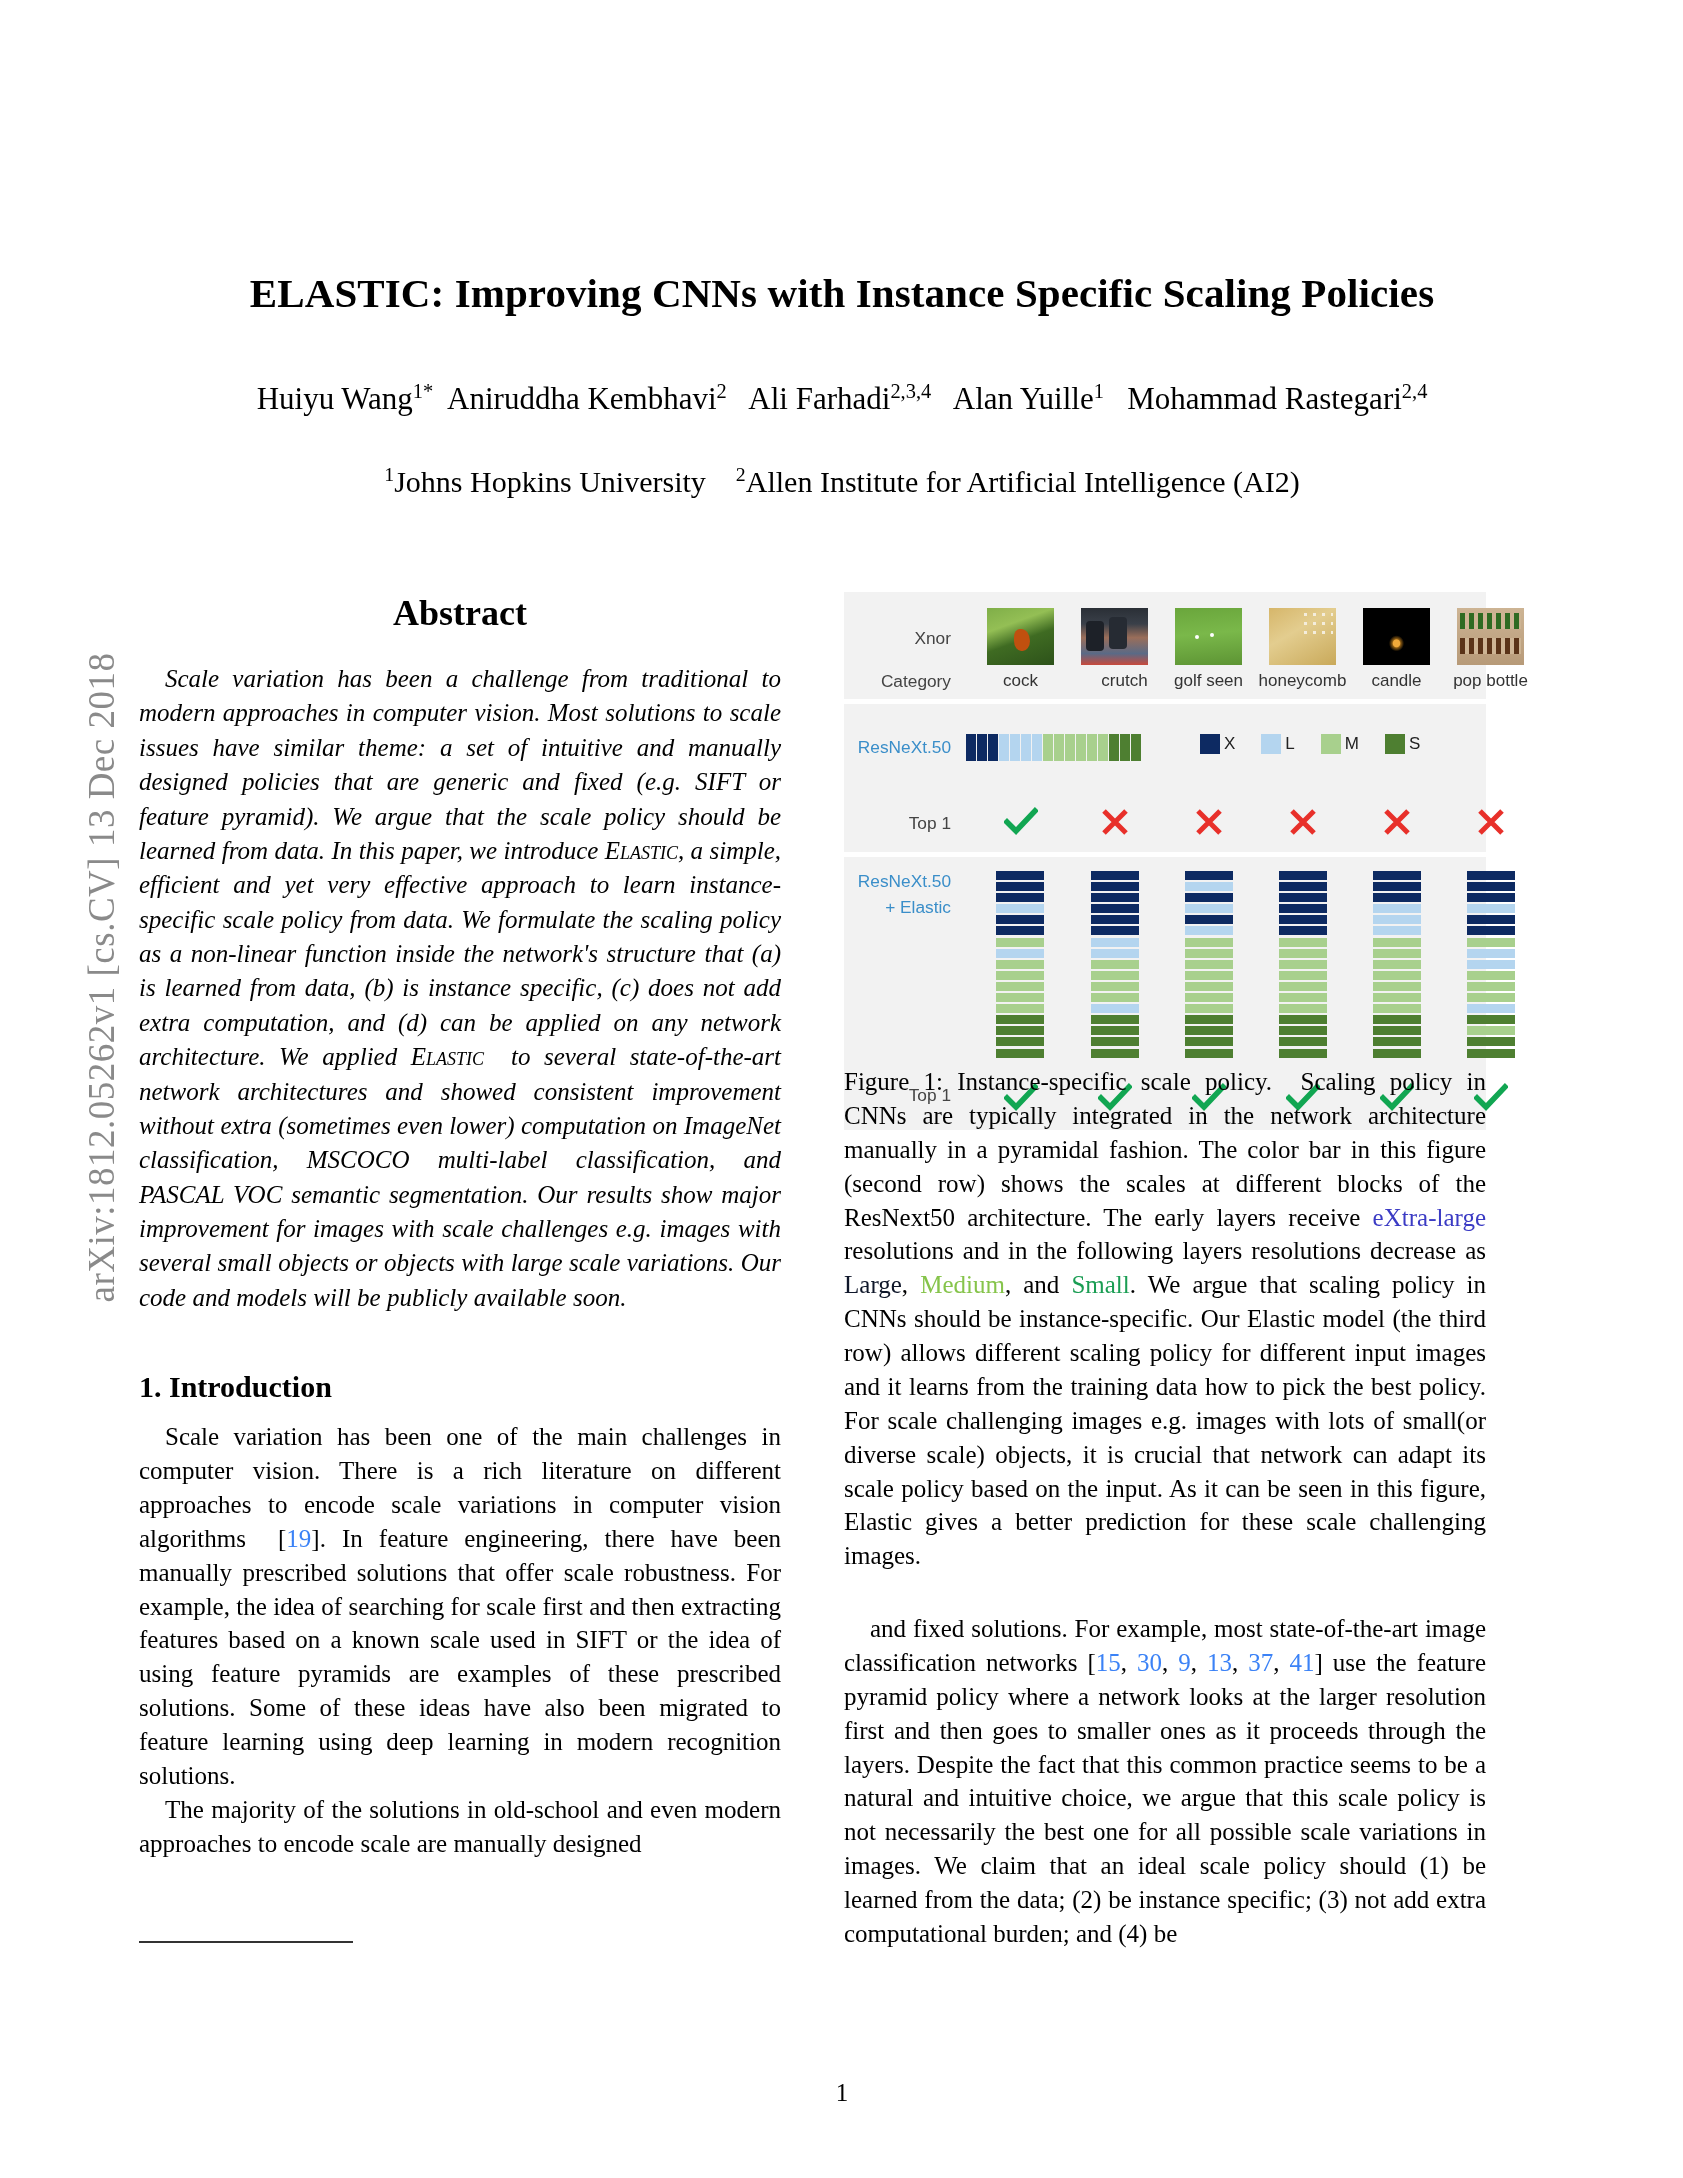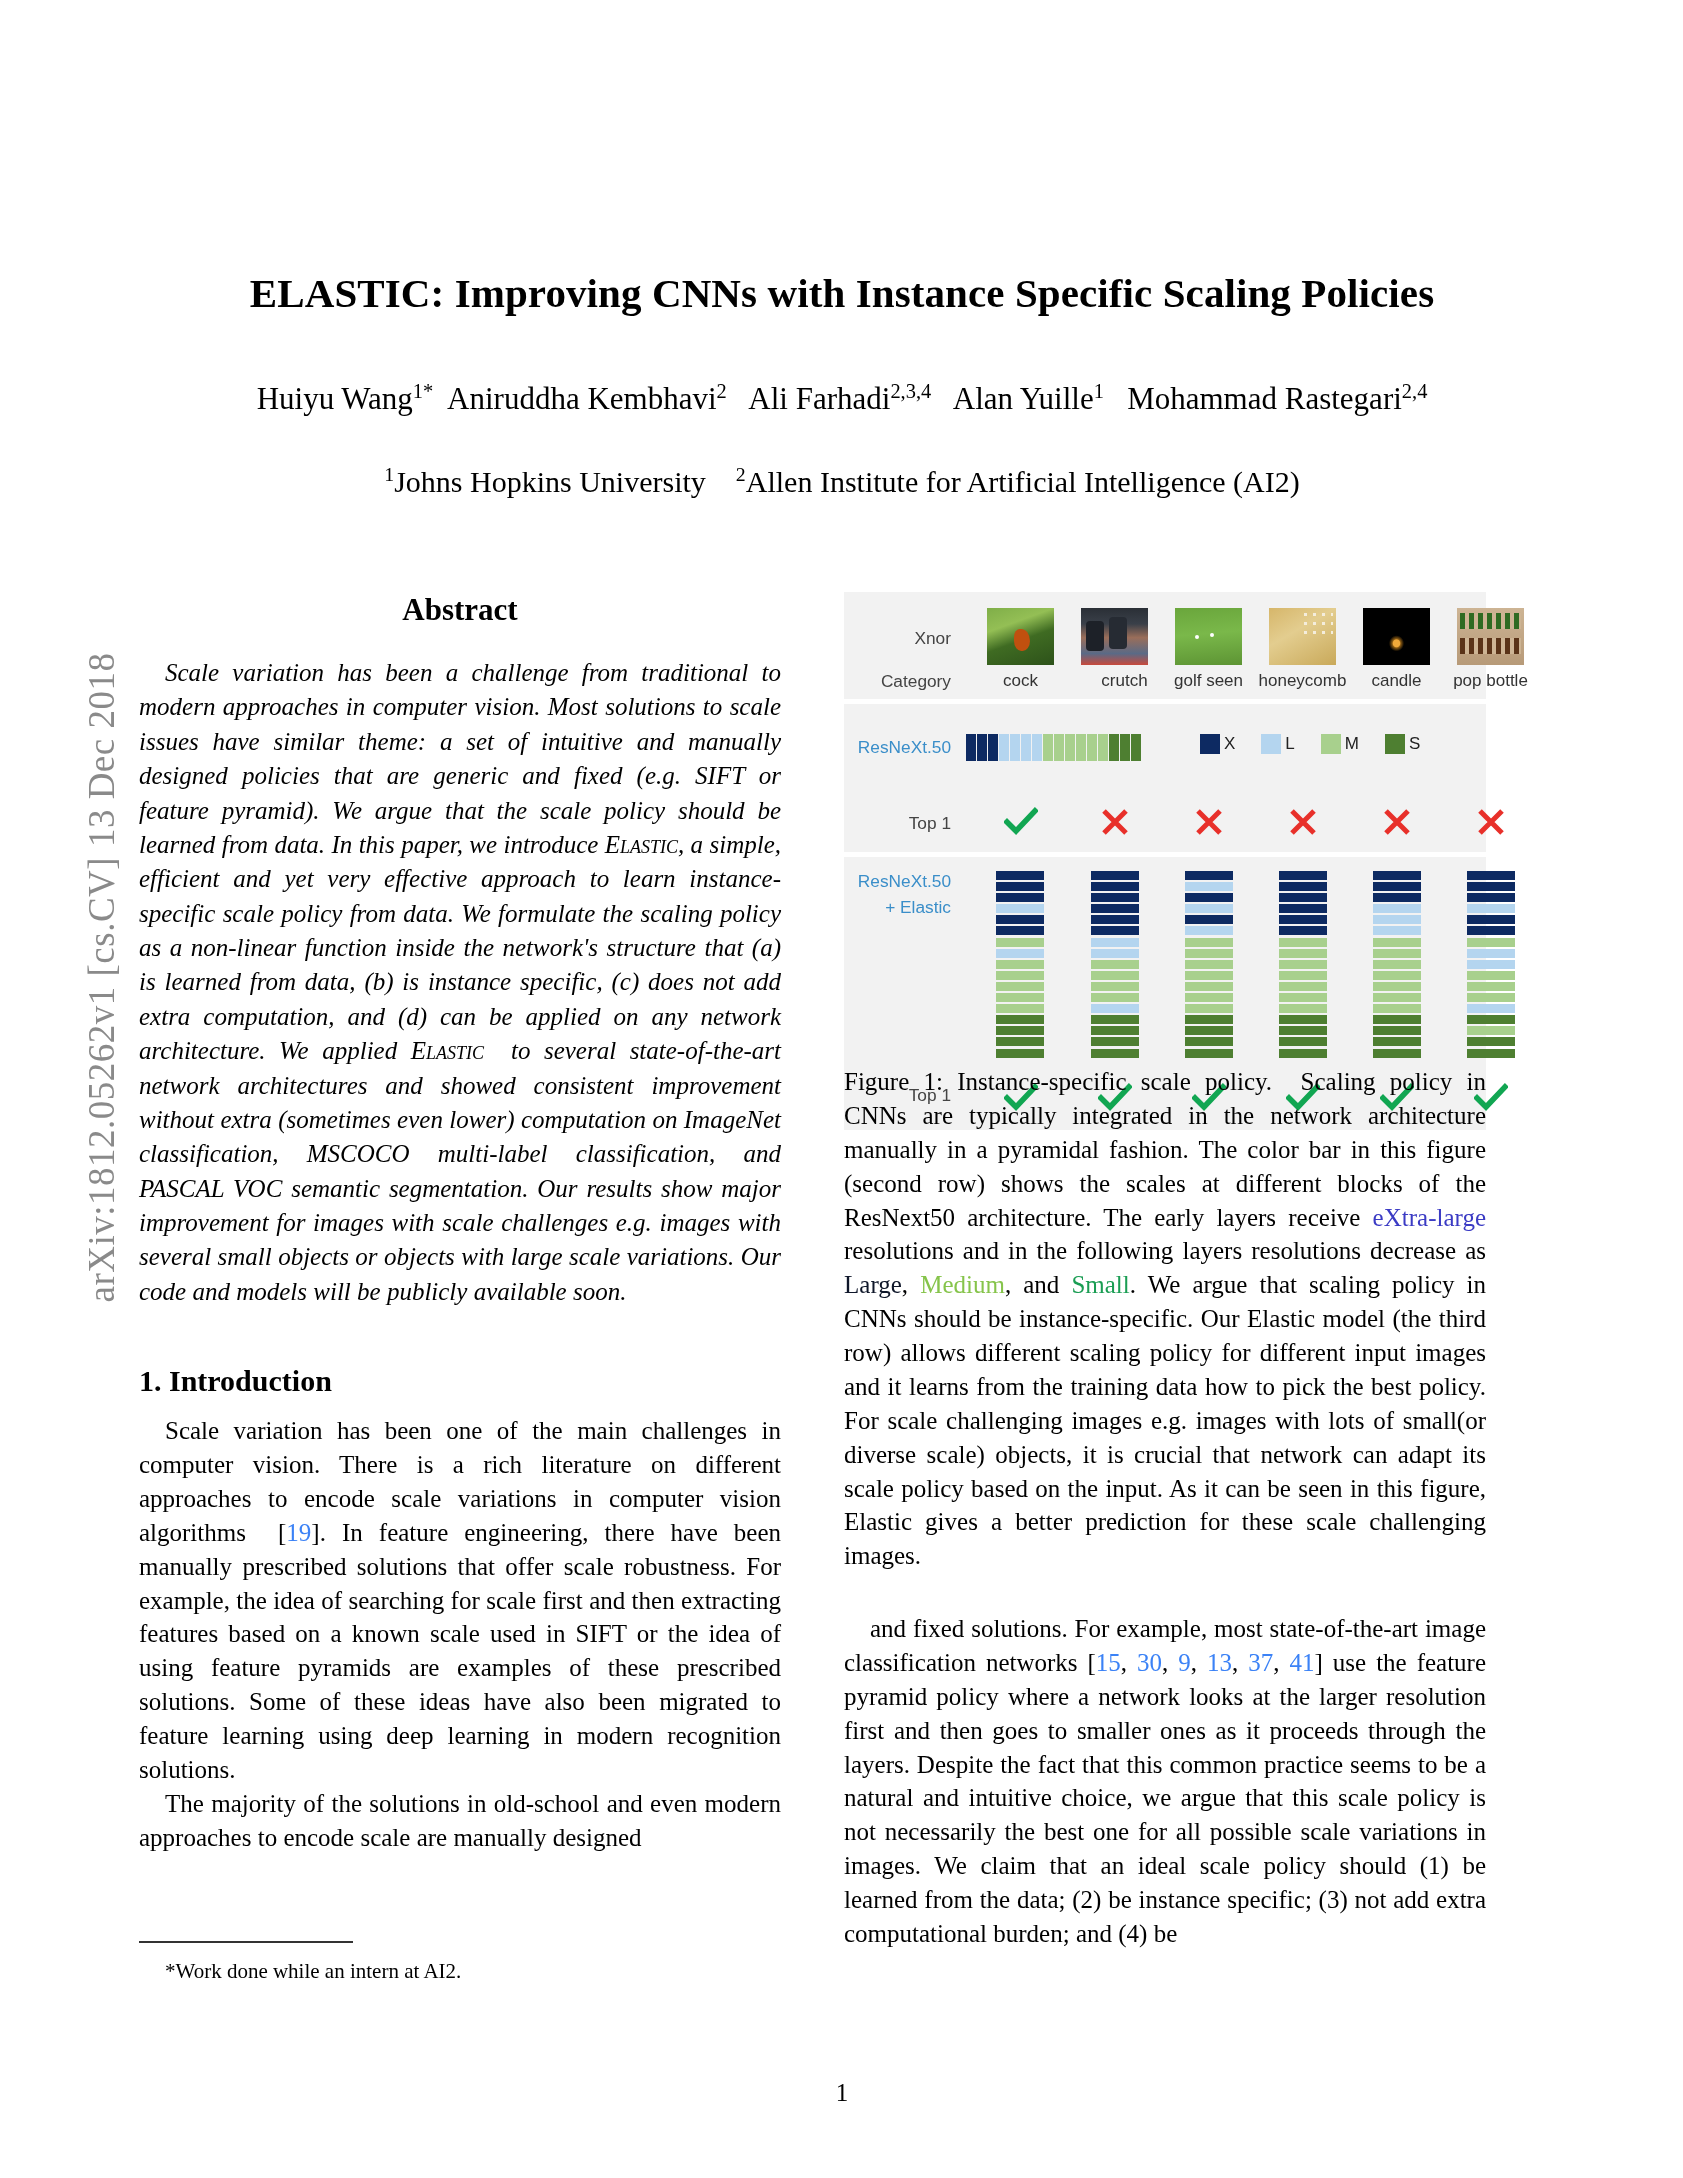--- a/index.html
+++ b/index.html
@@ -61,21 +61,21 @@
   }
   .col { position:absolute; top:0; width:642px; }
   #col-left  { left:0; }
 
   h2.section-head {
     font-size:30px; font-weight:bold;
     margin:0 0 16px 0;
   }
   .abstract-head {
     text-align:center;
-    font-size:31px; font-weight:bold;
+    font-size:36px; font-weight:bold;
     margin:0 0 28px 0;
   }
   p.body {
     font-size:25px;
     line-height:1.355;
     text-align:justify;
     margin:0;
     text-indent:26px;
     hyphens:auto;
   }
@@ -502,19 +502,18 @@
     </div>
 
     <div id="fig-caption">Figure 1: <b>Instance-specific scale policy.</b>&nbsp; Scaling policy in CNNs are typically integrated in the network architecture manually in a pyramidal fashion. The color bar in this figure (second row) shows the scales at different blocks of the ResNext50 architecture. The early layers receive <span class="cXL">e<b>X</b>tra-large</span> resolutions and in the following layers resolutions decrease as <span class="cL"><b>L</b>arge</span>, <span class="cM"><b>M</b>edium</span>, and <span class="cS"><b>S</b>mall</span>. We argue that scaling policy in CNNs should be instance-specific. Our Elastic model (the third row) allows different scaling policy for different input images and it learns from the training data how to pick the best policy. For scale challenging images e.g. images with lots of small(or diverse scale) objects, it is crucial that network can adapt its scale policy based on the input. As it can be seen in this figure, Elastic gives a better prediction for these scale challenging images.</div>
 
     <div id="right-body">
       <p class="body">and fixed solutions. For example, most state-of-the-art image classification networks [<span class="cite">15</span>, <span class="cite">30</span>, <span class="cite">9</span>, <span class="cite">13</span>, <span class="cite">37</span>, <span class="cite">41</span>] use the feature pyramid policy where a network looks at the larger resolution first and then goes to smaller ones as it proceeds through the layers. Despite the fact that this common practice seems to be a natural and intuitive choice, we argue that this scale policy is not necessarily the best one for all possible scale variations in images. We claim that an ideal scale policy should (1) be learned from the data; (2) be instance specific; (3) not add extra computational burden; and (4) be</p>
     </div>
 
     <div id="footnote">
       <div class="rule"></div>
-      <div class="ftext">*Work done while an intern at AI2.</div>
     </div>
   </div>
 
   <div id="page-number">1</div>
 </div>
 
 
 </body></html>

